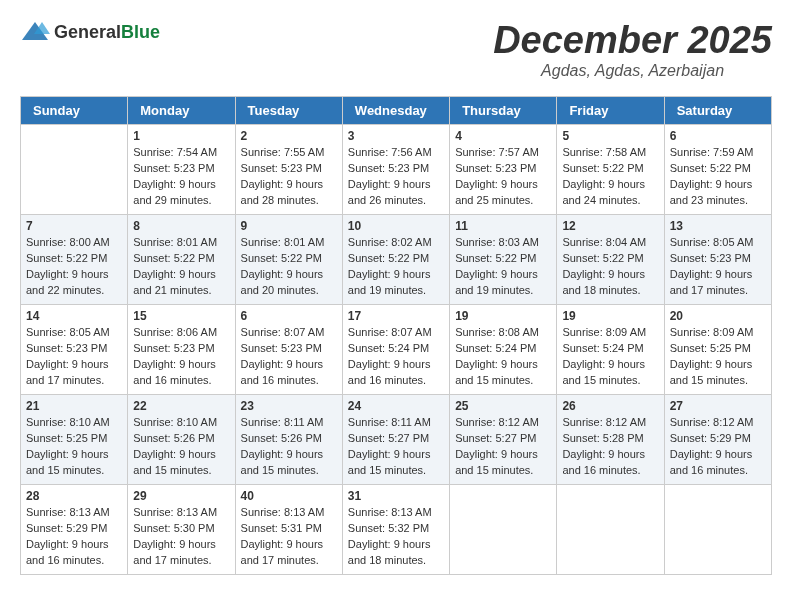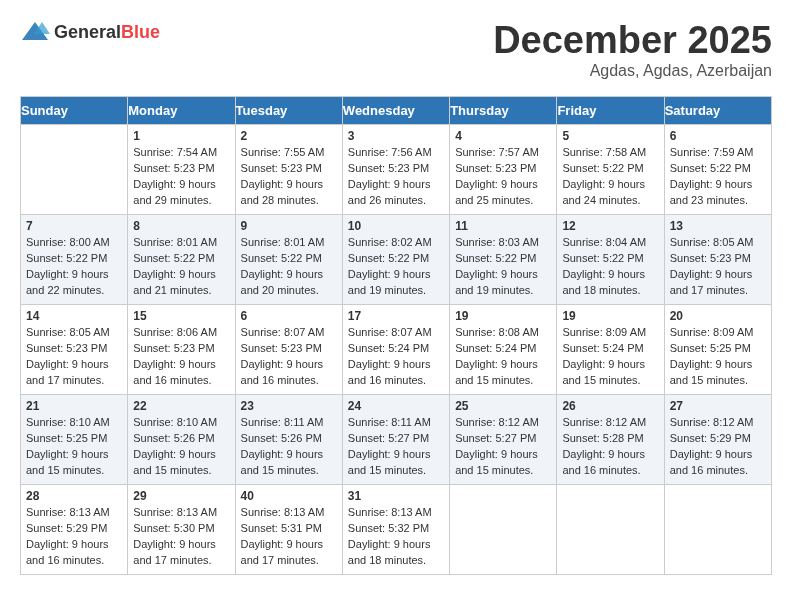--- a/index.html
+++ b/index.html
@@ -19,21 +19,22 @@
     .logo {
       display: flex;
       align-items: center;
       gap: 4px;
     }
     .logo-icon {
       width: 30px;
       height: 24px;
     }
     .title-area {
-      text-align: right;
+      text-align: center;
+      font-style: italic;
     }
     .month-title {
       font-size: 38px;
       font-weight: bold;
       color: #333;
       line-height: 1.1;
     }
     .location-title {
       font-size: 16px;
       color: #555;
@@ -41,21 +42,21 @@
     table {
       width: 100%;
       border-collapse: collapse;
       table-layout: fixed;
     }
     th {
       background-color: #2e75b6;
       color: #fff;
       font-size: 13px;
       font-weight: bold;
-      padding: 6px 0;
+      padding: 6px 12px;
       text-align: left;
       border: 1px solid #ccc;
     }
     td {
       vertical-align: top;
       border: 1px solid #ccc;
       padding: 4px 5px;
       font-size: 10.5px;
       color: #333;
       min-height: 80px;
@@ -86,21 +87,21 @@
 </head>
 <body>
 
 <div class="header-area">
   <div class="logo">
     <svg class="logo-icon" viewBox="0 0 30 24" xmlns="http://www.w3.org/2000/svg">
       <polygon points="15,2 28,20 2,20" fill="#1a6faf" opacity="0.85"></polygon>
       <polygon points="22,2 30,14 14,14" fill="#2e9bd6" opacity="0.7"></polygon>
     </svg>
     <div>
-      <span style="font-size:18px;font-weight:bold;color:#333;">General</span><span style="font-size:18px;font-weight:bold;color:#ef4444;">Blue</span>
+      <span style="font-size:18px;font-weight:bold;color:#333;">General</span><span style="font-size:18px;font-weight:bold;color:#15803d;">Blue</span>
     </div>
   </div>
   <div class="title-area">
     <div class="month-title">December 2025</div>
     <div class="location-title">Agdas, Agdas, Azerbaijan</div>
   </div>
 </div>
 
 <table>
   <thead>

